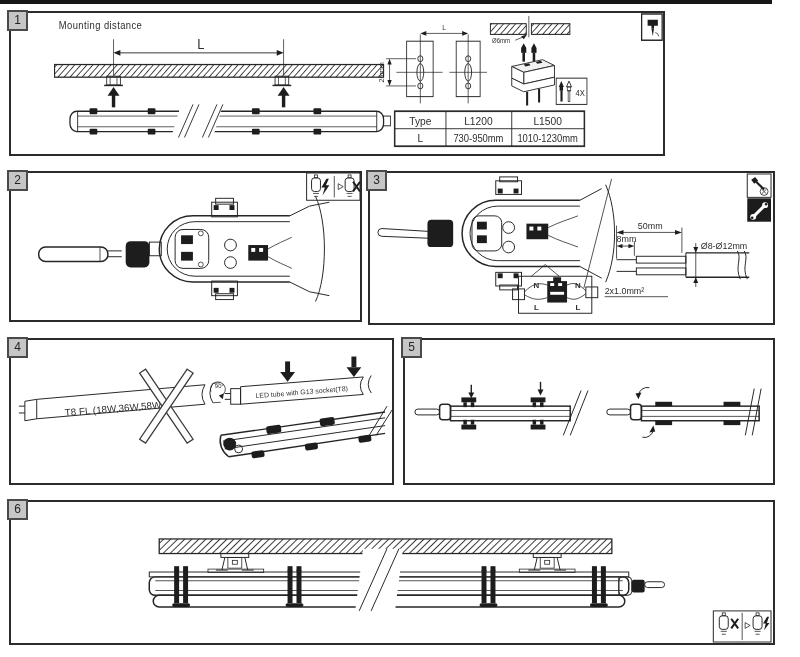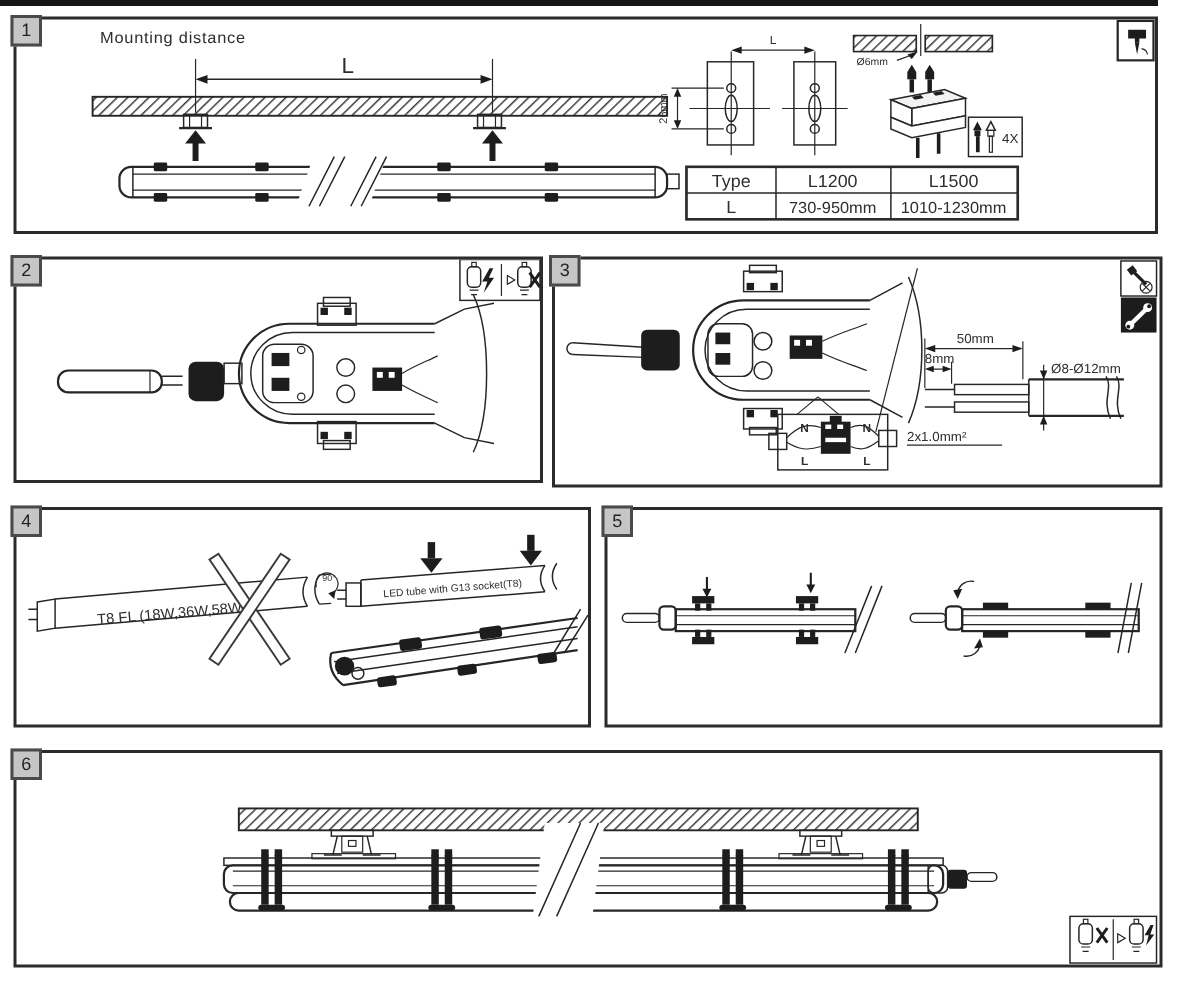--- a/index.html
+++ b/index.html
@@ -23,21 +23,21 @@
 <div id="stage">
   <div class="topbar"></div>
 
   <div class="badge" style="left:7px;top:10px;">1</div>
   <div class="badge" style="left:7px;top:170px;">2</div>
   <div class="badge" style="left:366px;top:170px;">3</div>
   <div class="badge" style="left:7px;top:337px;">4</div>
   <div class="badge" style="left:401px;top:337px;">5</div>
   <div class="badge" style="left:7px;top:499px;">6</div>
 
-  <div class="panel" style="left:9px;top:11px;width:763px;height:145px;">
+  <div class="panel" style="left:9px;top:11px;width:656px;height:145px;">
     <svg viewBox="0 0 763 145" preserveAspectRatio="none">
       <defs>
         <pattern id="h1" width="5" height="5" patternUnits="userSpaceOnUse" patternTransform="rotate(45)">
           <rect width="5" height="5" fill="#fff"></rect>
             <line x1="0" y1="0" x2="0" y2="5" stroke="#3a3a3a" stroke-width="2"></line>
         </pattern>
       </defs>
       <text x="56" y="16" font-size="11" letter-spacing="0.5" class="svgtxt">Mounting distance</text>
 
       <g>

